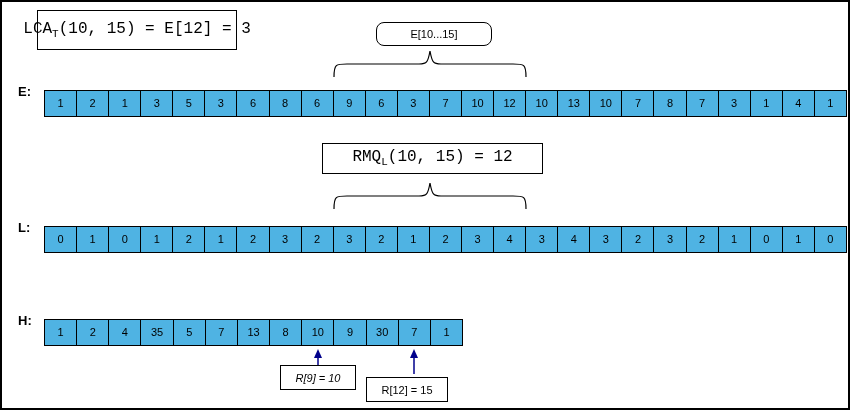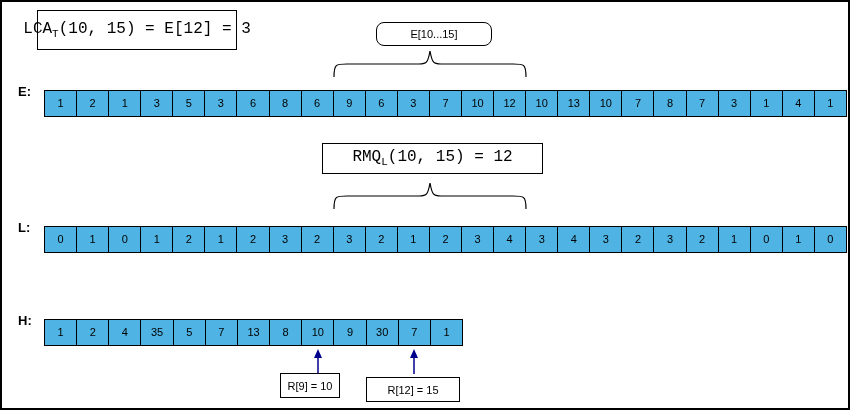--- a/index.html
+++ b/index.html
@@ -36,22 +36,22 @@
     font-size: 11px;
   }
   .small-box {
     font-family: "Liberation Sans", sans-serif;
     font-size: 11px;
     color: #000000;
   }
   .lca-box   { left: 35px;  top: 8px;   width: 200px; height: 40px; }
   .e-range-box { left: 374px; top: 20px; width: 116px; height: 24px; border-radius: 8px; }
   .rmq-box   { left: 320px; top: 141px; width: 221px; height: 31px; text-align: right; }
-  .r9-box    { left: 278px; top: 371px; width: 60px;  height: 25px; }
-  .r12-box   { left: 364px; top: 375px; width: 94px;  height: 25px; }
+  .r9-box    { left: 278px; top: 363px; width: 76px;  height: 25px; font-style: italic; }
+  .r12-box   { left: 364px; top: 375px; width: 82px;  height: 25px; }
 
   .brace {
     position: absolute;
     overflow: visible;
   }
   .e-brace { left: 331px; top: 48px;  width: 194px; height: 28px; }
   .l-brace { left: 331px; top: 180px; width: 194px; height: 28px; }
 
   .row-label {
     position: absolute;

